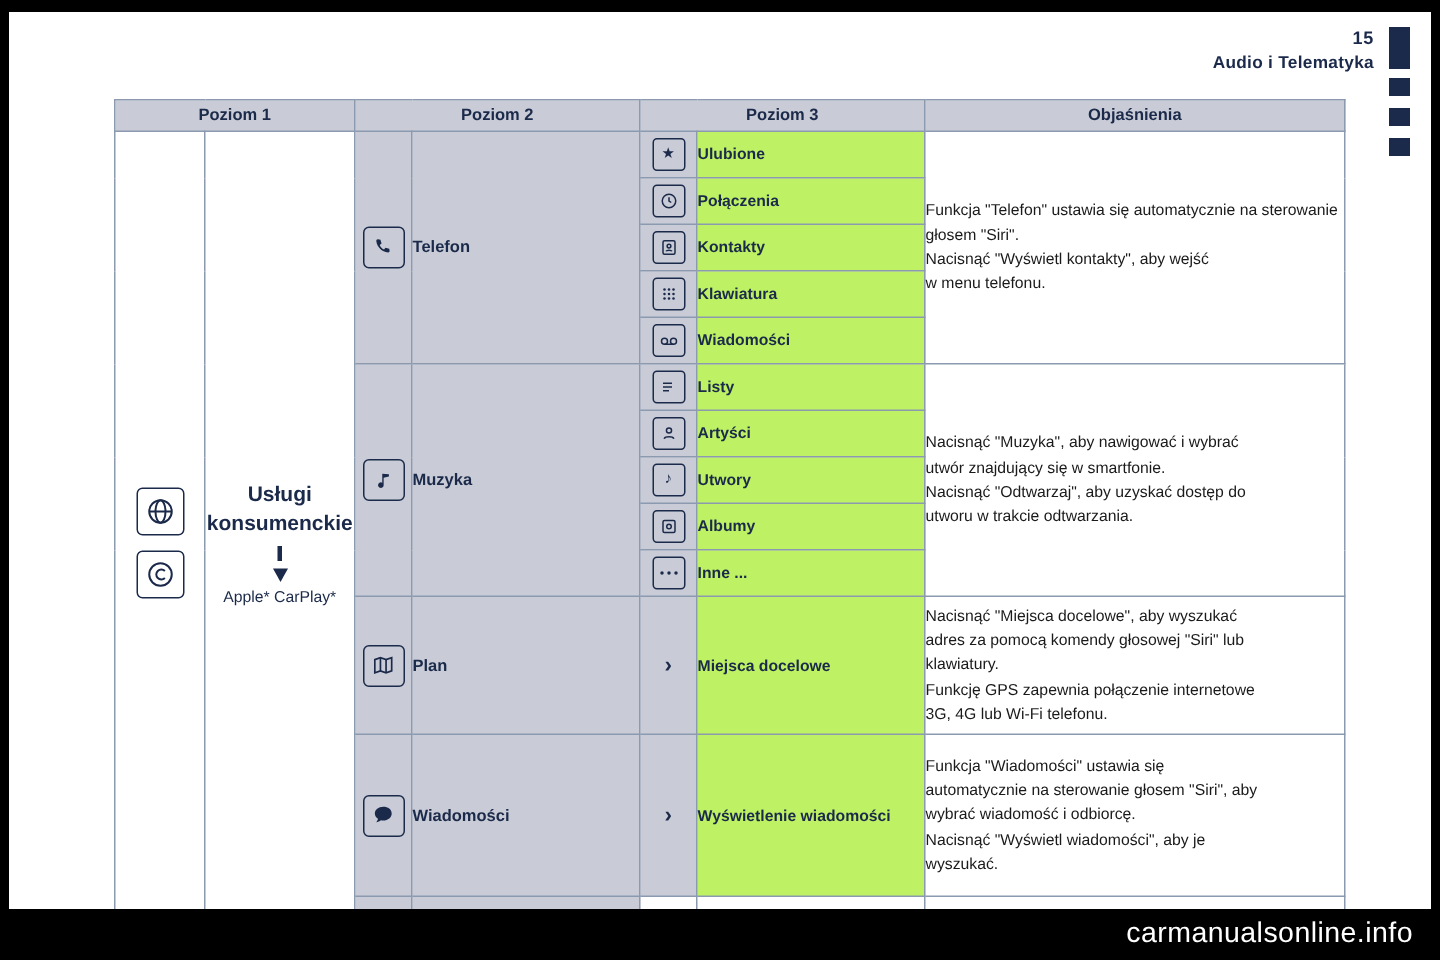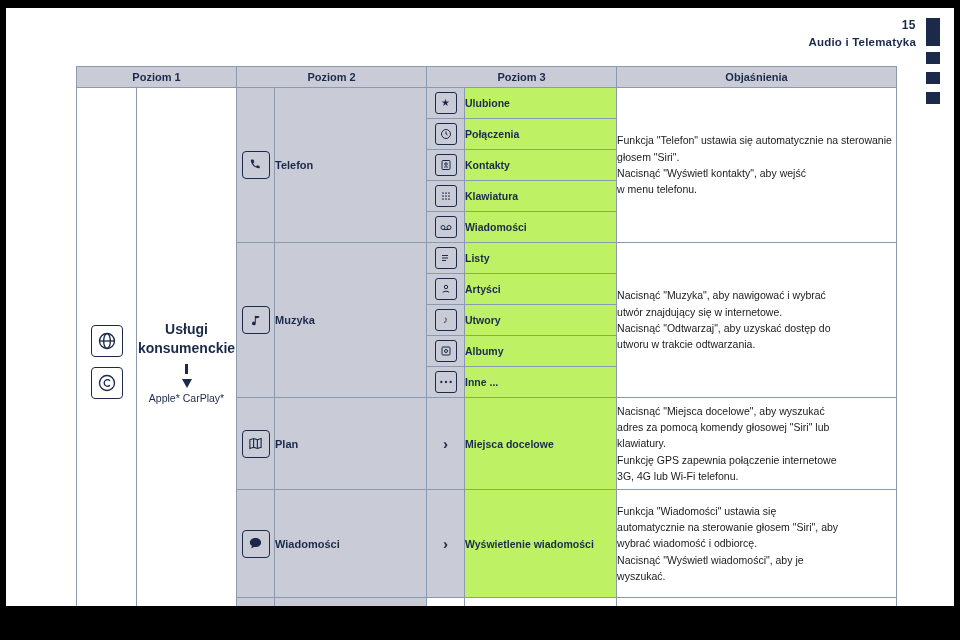--- a/index.html
+++ b/index.html
@@ -359,21 +359,21 @@
             <svg width="12" height="12" viewBox="0 0 24 24" fill="none" stroke="#1b2a4a" stroke-width="2">
               <line x1="4" y1="7" x2="16" y2="7"></line>
                 <line x1="4" y1="12" x2="16" y2="12"></line>
                 <line x1="4" y1="17" x2="12" y2="17"></line>
             </svg>
           </div>
         </td>
         <td class="l3-cell">Listy</td>
         <td rowspan="5" class="expl-cell">
           <span>Nacisnąć "Muzyka", aby nawigować i wybrać</span><br>
-          <span>utwór znajdujący się w internetowe.</span><br>
+          <span>utwór znajdujący się w smartfonie.</span><br>
           <span>Nacisnąć "Odtwarzaj", aby uzyskać dostęp do</span><br>
           <span>utworu w trakcie odtwarzania.</span>
         </td>
       </tr>
       <tr>
         <td class="l3-icon-cell">
           <div class="mini-icon">
             <svg width="12" height="12" viewBox="0 0 24 24" fill="none" stroke="#1b2a4a" stroke-width="2">
               <circle cx="12" cy="8" r="3.4"></circle>
                 <path d="M5.5 19c1.5-3.4 11.5-3.4 13 0"></path>
@@ -466,13 +466,14 @@
         <td class="l3-cell" style="background:#ffffff"></td>
         <td class="expl-cell">Dostęp do utworu w trakcie odtwarzania.</td>
       </tr>
     </tbody>
   </table>
 
   <div class="blackbar-bottom"></div>
   <div class="blackbar-top"></div>
   <div class="blackbar-left"></div>
   <div class="blackbar-right"></div>
+  <div class="watermark">carmanualsonline.info</div>
 </div>
 
 </body></html>

